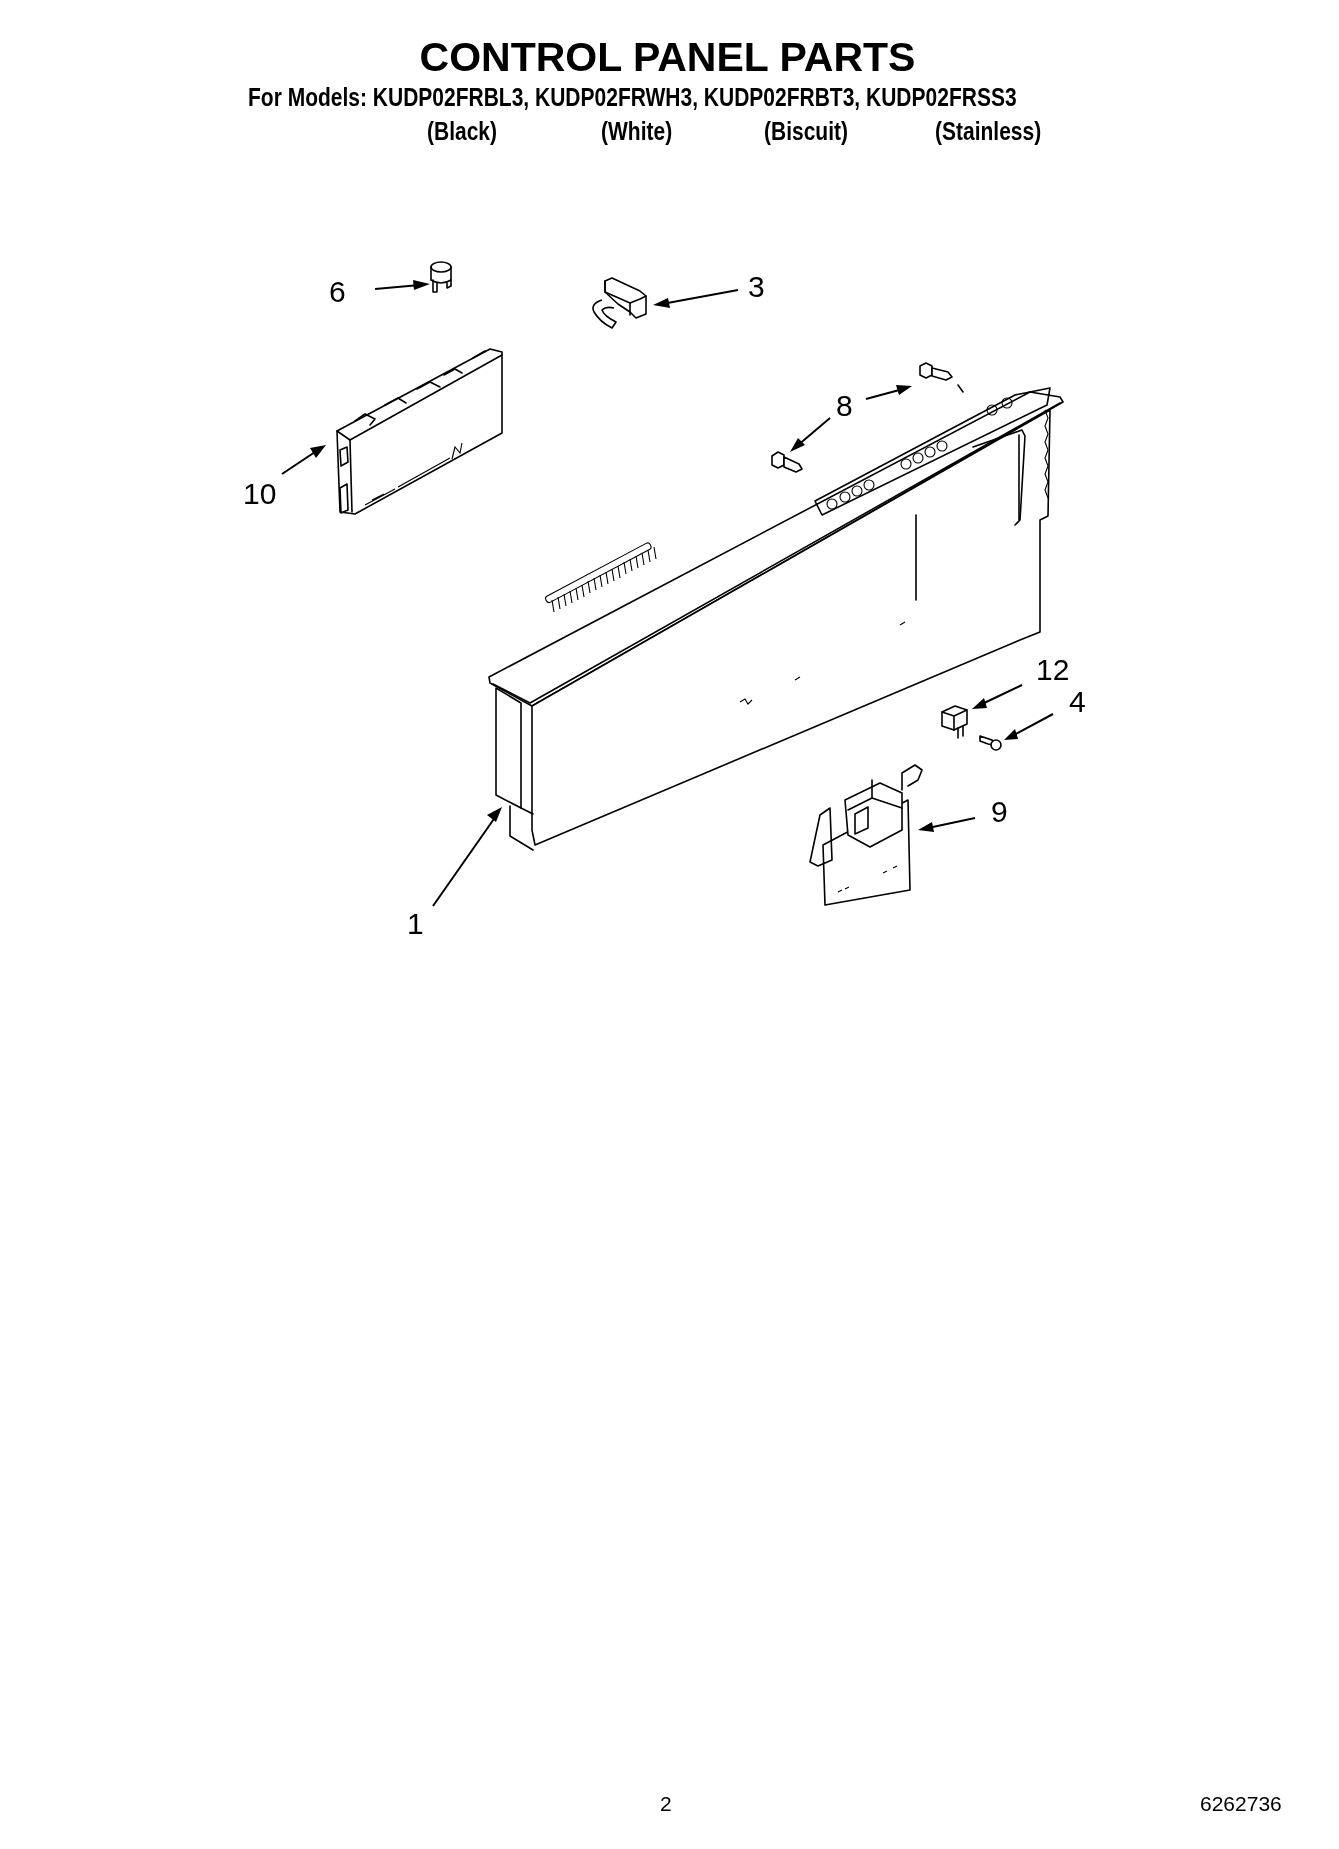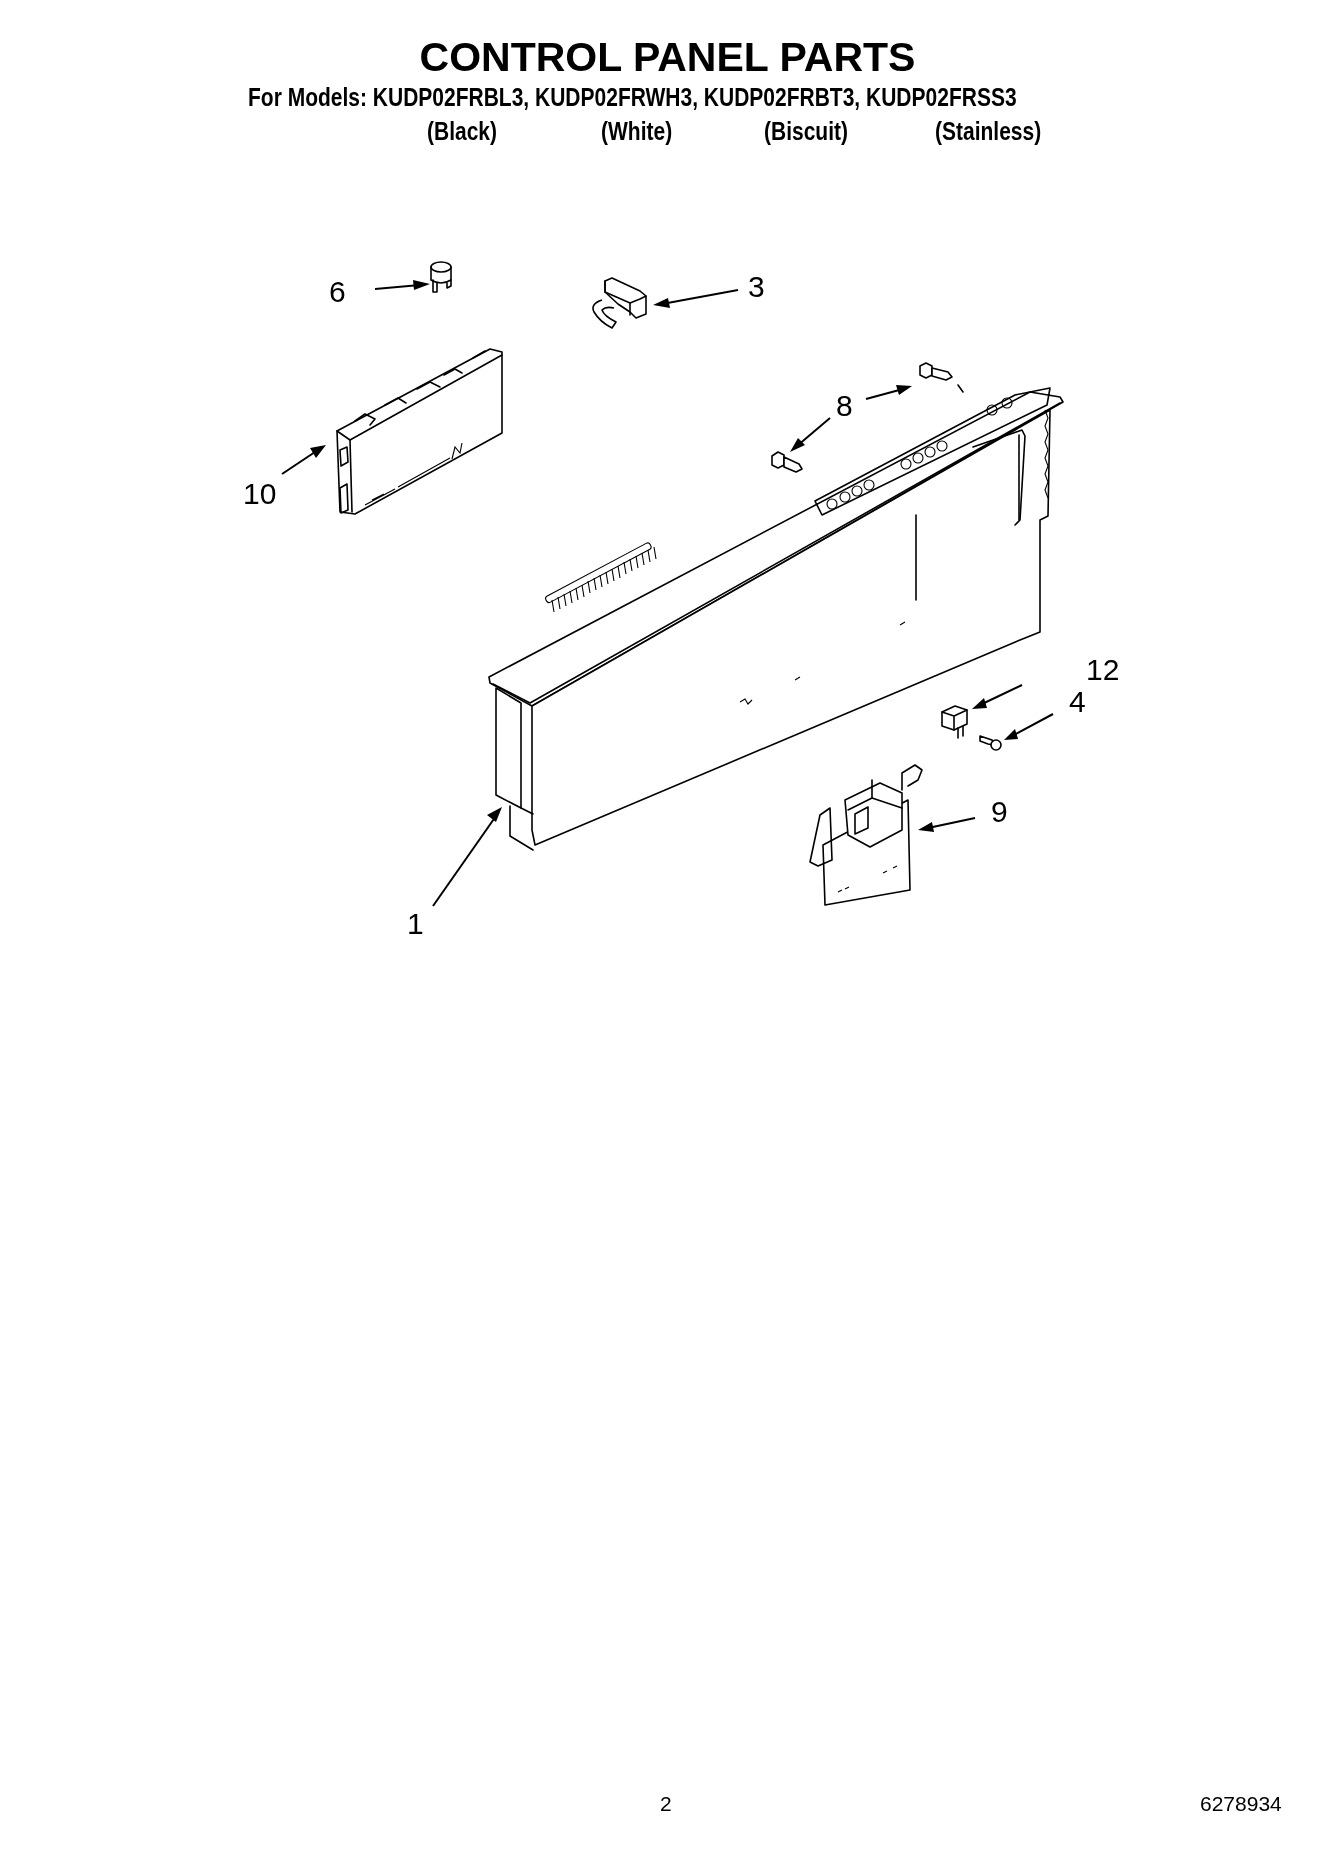--- a/index.html
+++ b/index.html
@@ -142,19 +142,19 @@
     <path class="thin" d="M838 892 L842 890 M845 889 L849 887 M883 873 L887 871 M893 868 L897 866"></path>
   </g>
   <line class="arrow" x1="975" y1="818" x2="928" y2="828"></line>
   <polygon class="ah" points="918,830 932,822 934,832"></polygon>
 </svg>
 
 <div class="abs callout" style="left:329px; top:276px">6</div>
 <div class="abs callout" style="left:748px; top:271px">3</div>
 <div class="abs callout" style="left:836px; top:390px">8</div>
 <div class="abs callout" style="left:243px; top:478px">10</div>
-<div class="abs callout" style="left:1086px; top:654px">12</div>
+<div class="abs callout" style="left:1036px; top:654px">12</div>
 <div class="abs callout" style="left:1069px; top:686px">4</div>
 <div class="abs callout" style="left:991px; top:796px">9</div>
 <div class="abs callout" style="left:407px; top:908px">1</div>
 
 <div class="abs footer" style="left:660px">2</div>
-<div class="abs footer" style="left:1200px">6278934</div>
+<div class="abs footer" style="left:1200px">6262736</div>
 
 </body></html>

